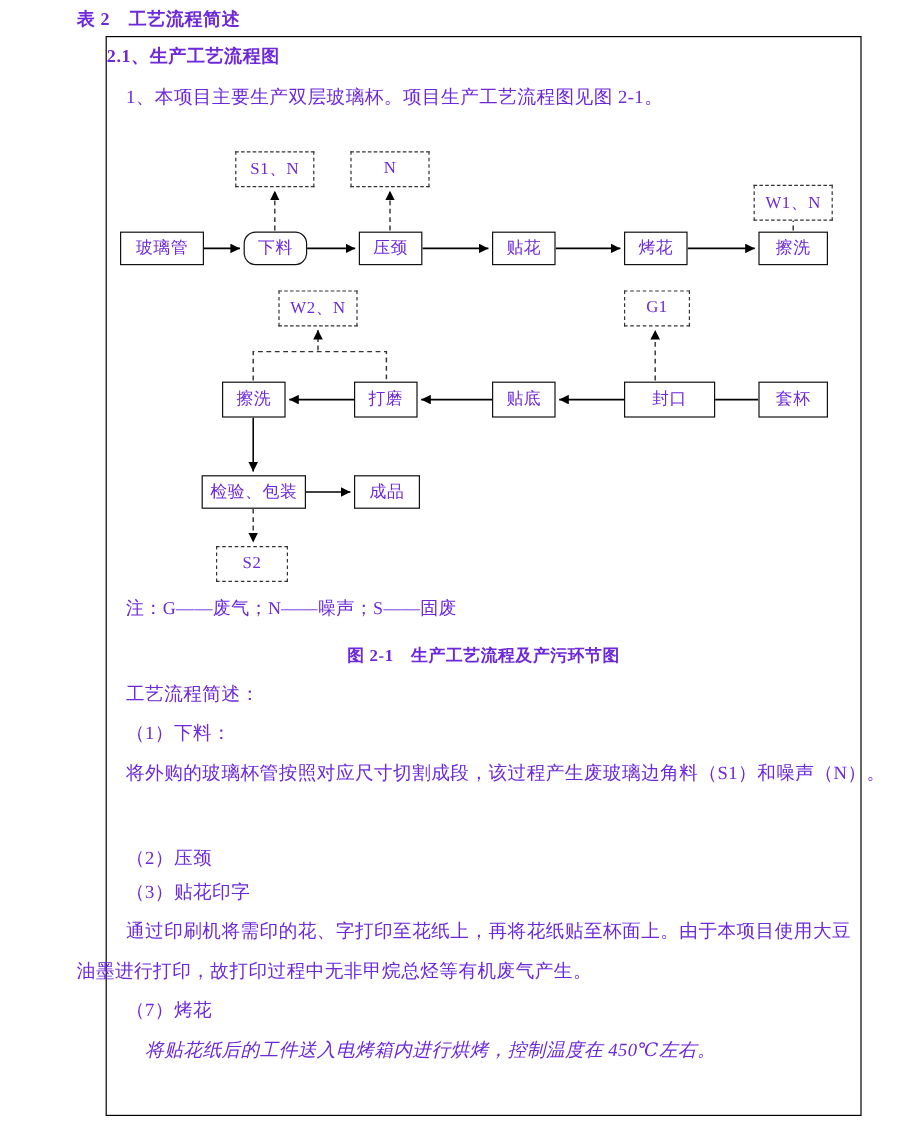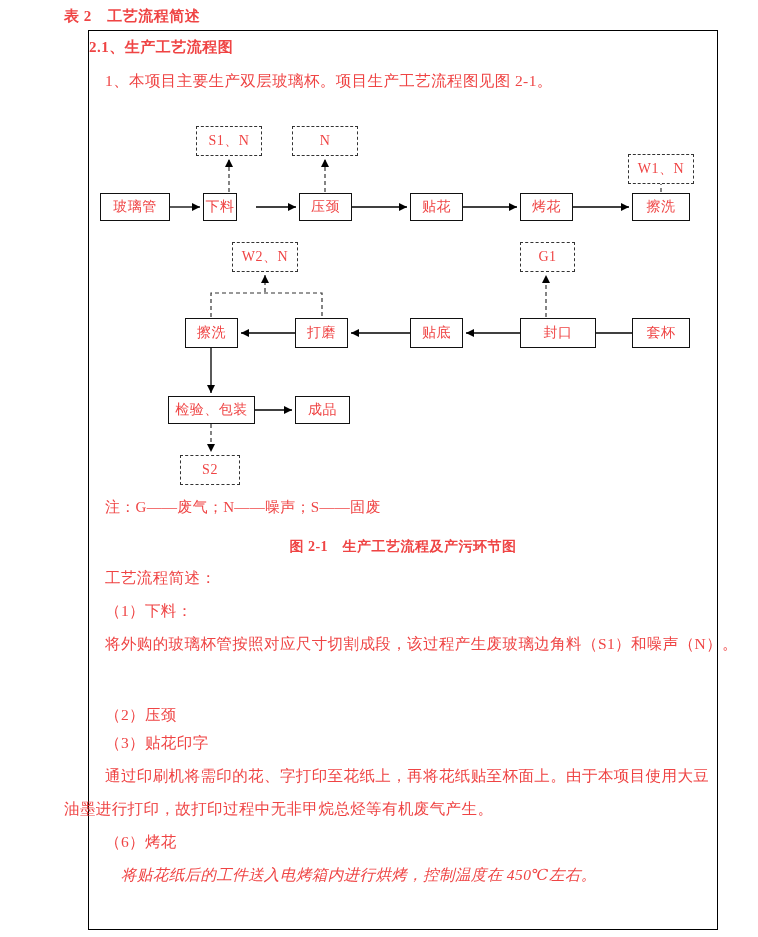--- a/index.html
+++ b/index.html
@@ -1,21 +1,21 @@
 <!DOCTYPE html>
 <html><head>
 <meta charset="utf-8">
 <style>
   html,body{margin:0;padding:0;background:#ffffff;}
   .page{
     position:relative;
     width:758px;height:937px;
     background:#ffffff;
     font-family:"Liberation Serif","DejaVu Serif",serif;
-    color:#ef4444;
+    color:#6d28d9;
     overflow:hidden;
   }
   .abs{position:absolute;white-space:nowrap;}
   .page-title{font-size:15px;font-weight:bold;letter-spacing:0.5px;}
   .outer-box{
     position:absolute;left:88px;top:30px;width:630px;height:900px;
     border:1.5px solid #000;box-sizing:border-box;
   }
   .sec-heading{font-size:15px;font-weight:bold;letter-spacing:0.5px;}
   .body-line{font-size:15.5px;letter-spacing:0.4px;}
@@ -73,21 +73,21 @@
       <line x1="265" y1="292" x2="265" y2="275" marker-end="url(#ah)"></line>
       <line x1="211" y1="424" x2="211" y2="452" marker-end="url(#ah)"></line>
     </g>
   </svg>
 
   <div class="fnode dashed" style="left:196px;top:126px;width:66px;height:30px;">S1、N</div>
   <div class="fnode dashed" style="left:292px;top:126px;width:66px;height:30px;">N</div>
   <div class="fnode dashed" style="left:628px;top:126px;width:66px;height:30px;margin-top:28px;">W1、N</div>
 
   <div class="fnode solid" style="left:100px;top:193px;width:70px;height:28px;">玻璃管</div>
-  <div class="fnode solid" style="left:203px;top:193px;width:34px;height:28px;">下料</div>
+  <div class="fnode solid" style="left:203px;top:193px;width:53px;height:28px;border-radius:10px;">下料</div>
   <div class="fnode solid" style="left:299px;top:193px;width:53px;height:28px;">压颈</div>
   <div class="fnode solid" style="left:410px;top:193px;width:53px;height:28px;">贴花</div>
   <div class="fnode solid" style="left:520px;top:193px;width:53px;height:28px;">烤花</div>
   <div class="fnode solid" style="left:632px;top:193px;width:58px;height:28px;">擦洗</div>
 
   <div class="fnode dashed" style="left:232px;top:242px;width:66px;height:30px;">W2、N</div>
   <div class="fnode dashed" style="left:520px;top:242px;width:55px;height:30px;">G1</div>
 
   <div class="fnode solid" style="left:185px;top:318px;width:53px;height:30px;">擦洗</div>
   <div class="fnode solid" style="left:295px;top:318px;width:53px;height:30px;">打磨</div>
@@ -103,16 +103,16 @@
   <div class="abs note-line" style="left:105px;top:498px;">注：G——废气；N——噪声；S——固废</div>
   <div class="caption">图 2-1　生产工艺流程及产污环节图</div>
 
   <div class="abs body-line" style="left:105px;top:568px;">工艺流程简述：</div>
   <div class="abs body-line" style="left:105px;top:601px;">（1）下料：</div>
   <div class="abs body-line" style="left:105px;top:634px;">将外购的玻璃杯管按照对应尺寸切割成段，该过程产生废玻璃边角料（S1）和噪声（N）。</div>
   <div class="abs body-line" style="left:105px;top:705px;">（2）压颈</div>
   <div class="abs body-line" style="left:105px;top:733px;">（3）贴花印字</div>
   <div class="abs body-line" style="left:64px;top:799px;">油墨进行打印，故打印过程中无非甲烷总烃等有机废气产生。</div>
   <div class="abs body-line" style="left:105px;top:766px;">通过印刷机将需印的花、字打印至花纸上，再将花纸贴至杯面上。由于本项目使用大豆</div>
-  <div class="abs body-line" style="left:105px;top:832px;">（6）烤花</div>
+  <div class="abs body-line" style="left:105px;top:832px;">（7）烤花</div>
   <div class="abs body-line" style="left:121px;top:865px;font-style:italic;">将贴花纸后的工件送入电烤箱内进行烘烤，控制温度在 450℃左右。</div>
 
 </div>
 
 </body></html>

